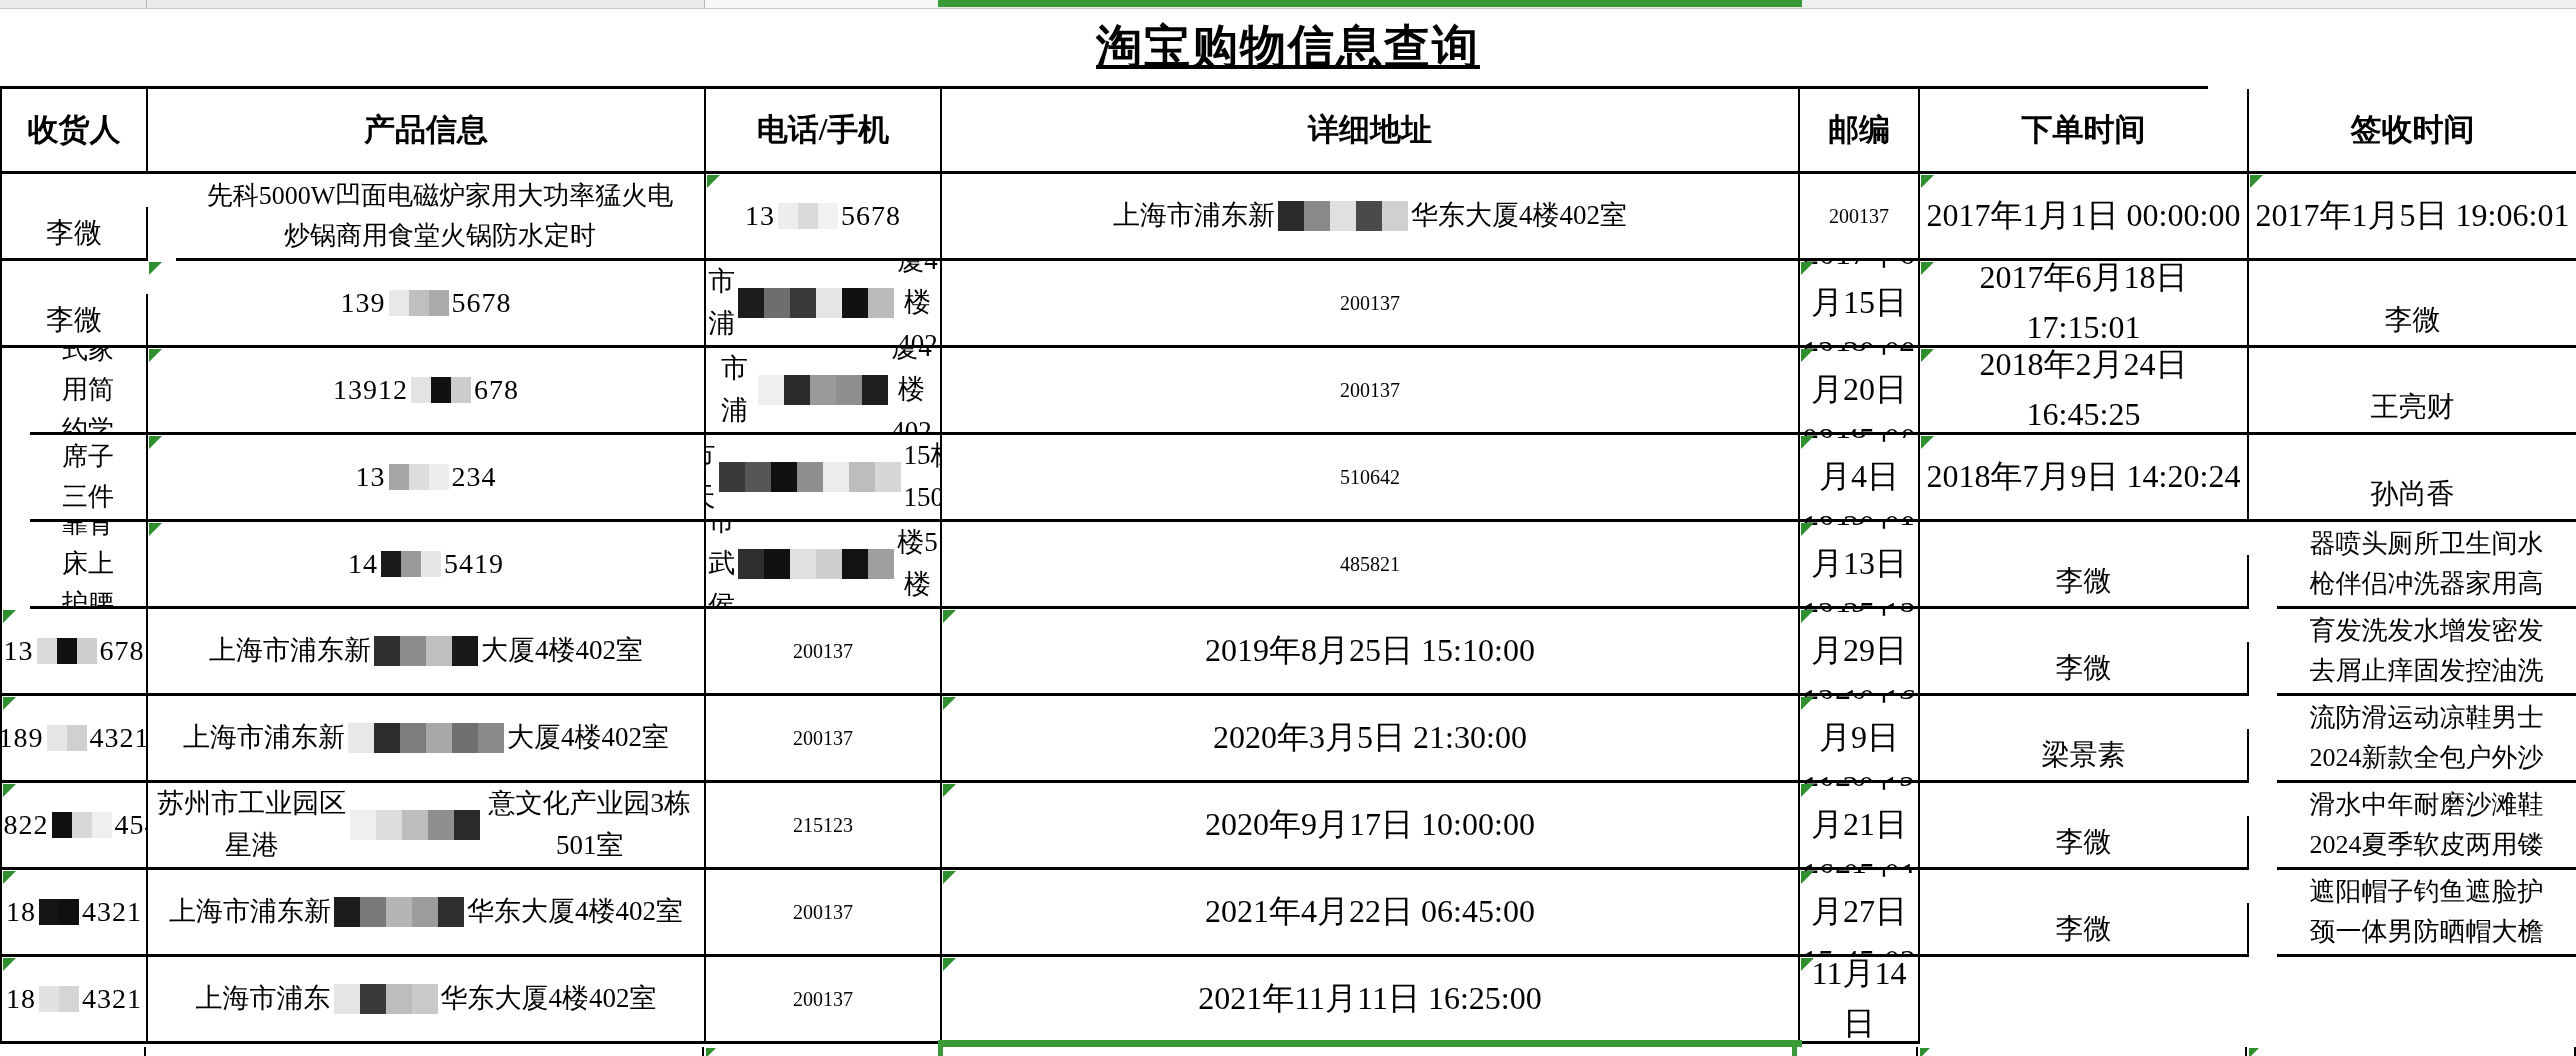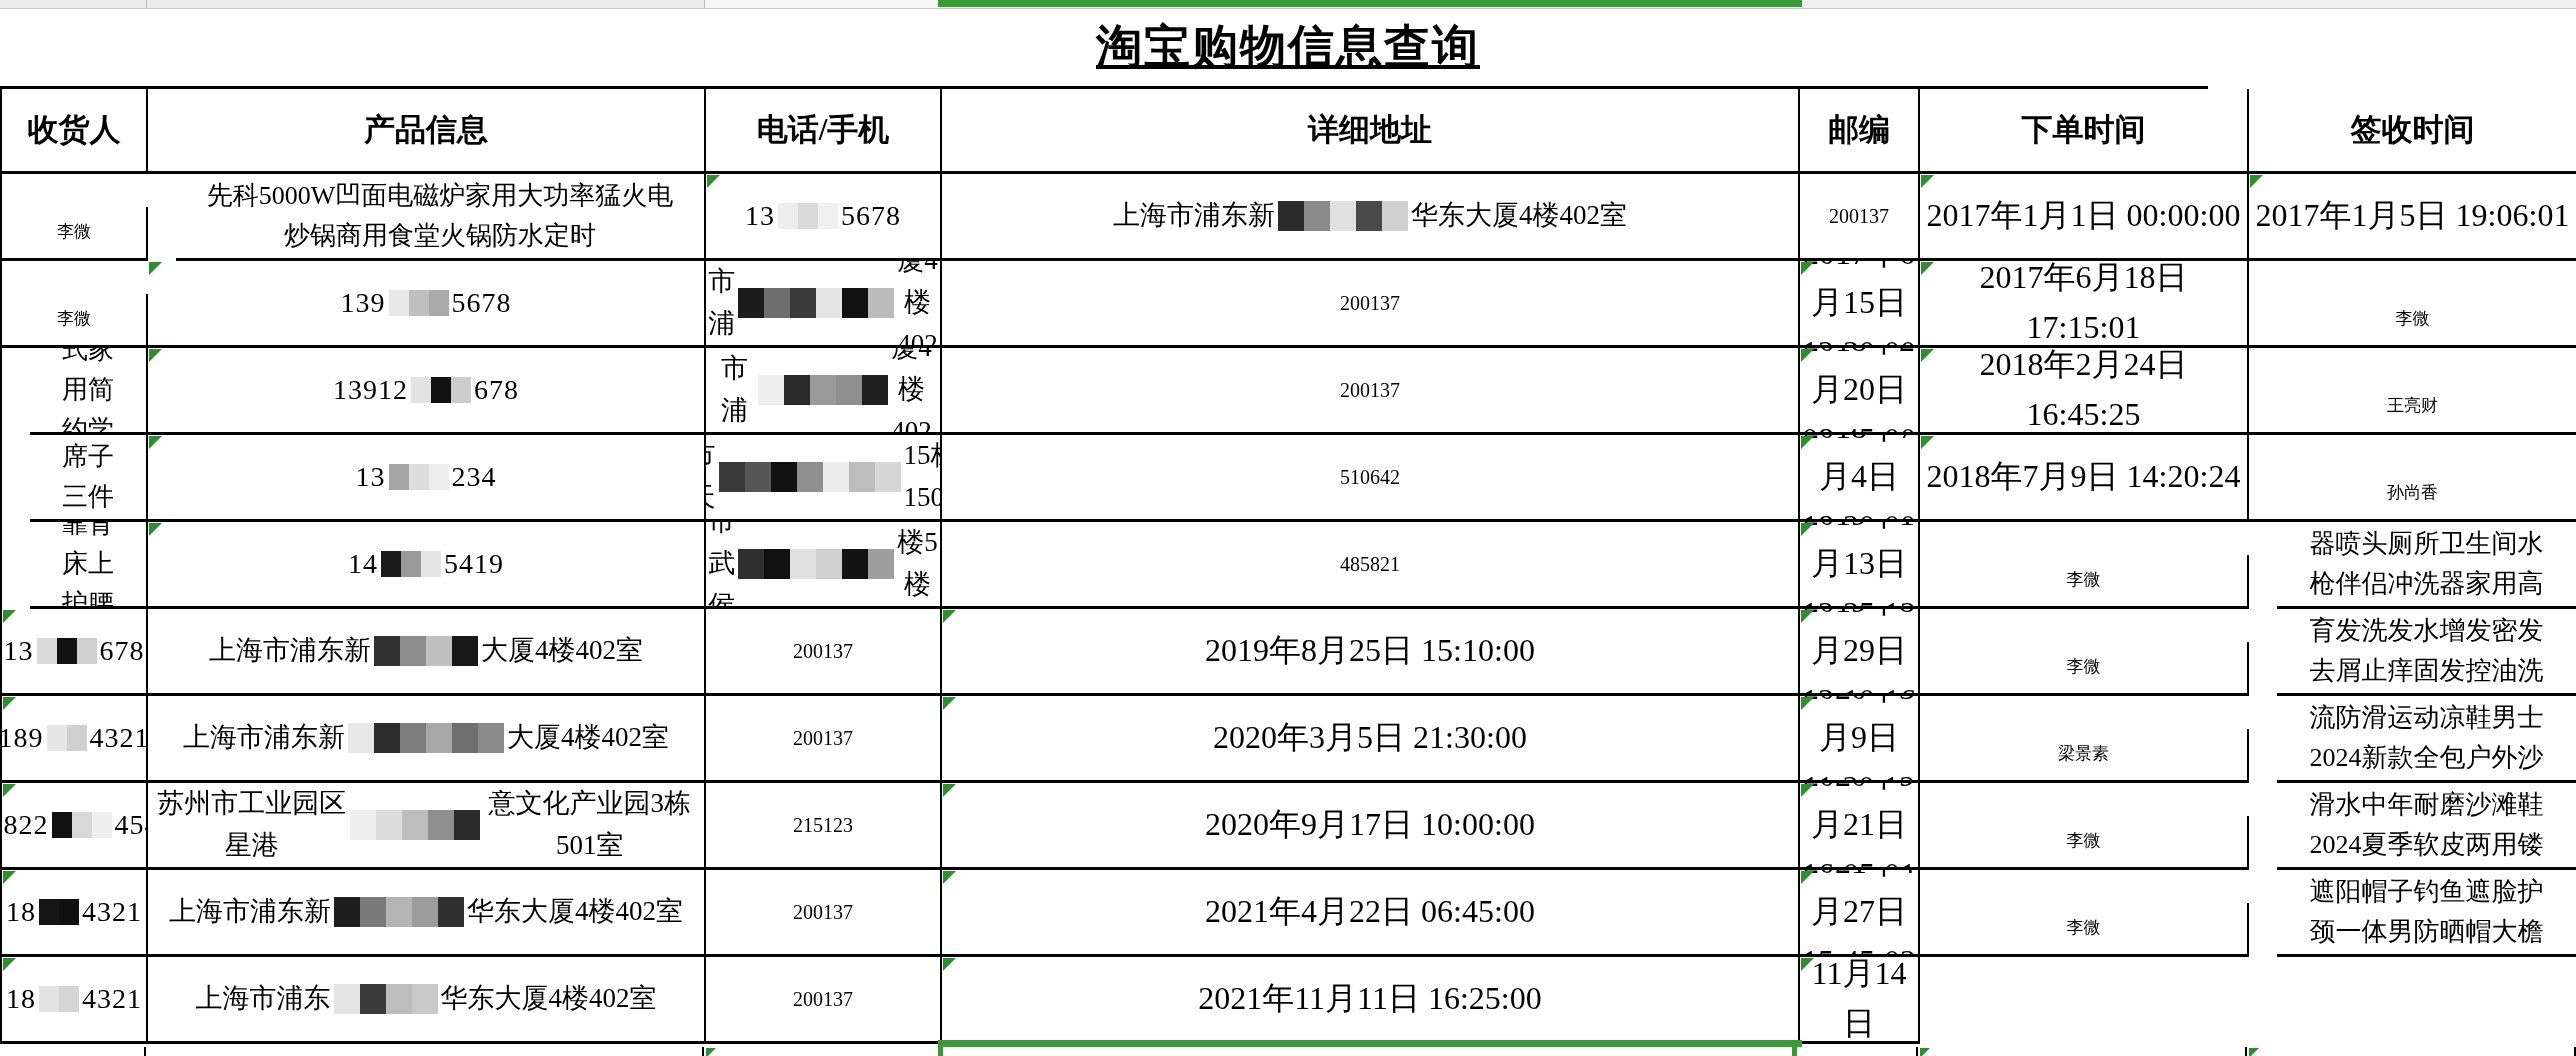--- a/index.html
+++ b/index.html
@@ -32,21 +32,21 @@
   }
   .cell{
     position:relative;
     border-right:2px solid #000;border-bottom:3px solid #000;
     display:flex;align-items:center;justify-content:center;
     text-align:center;box-sizing:border-box;
     overflow:hidden;
     line-height:1.55;
   }
   .hcell{font-weight:bold;font-size:31px;}
-  .c-recipient{font-size:17px;margin-top:33px;}
+  .c-recipient{font-size:28px;margin-top:33px;}
   .c-product{font-size:26px;padding:2px 25px;margin-left:28px;}
   .c-phone{font-size:28px;letter-spacing:1px;}
   .c-address{font-size:27px;padding:0 8px;}
   .c-postal{font-size:20px;text-align:right;}
   .c-time{font-size:32px;}
   
   .tri{
     position:absolute;left:1px;top:1px;width:0;height:0;
     border-top:13px solid #2f8f2f;border-right:13px solid transparent;
   }

